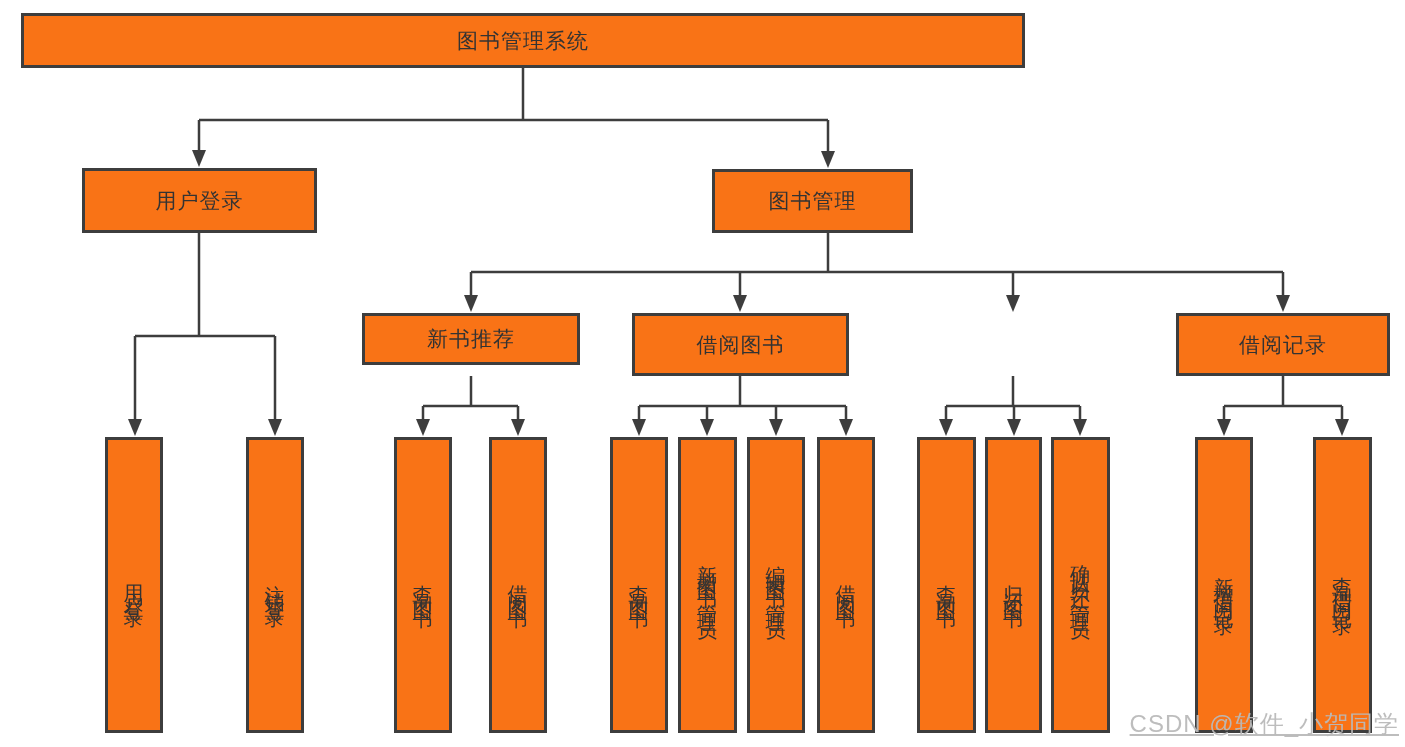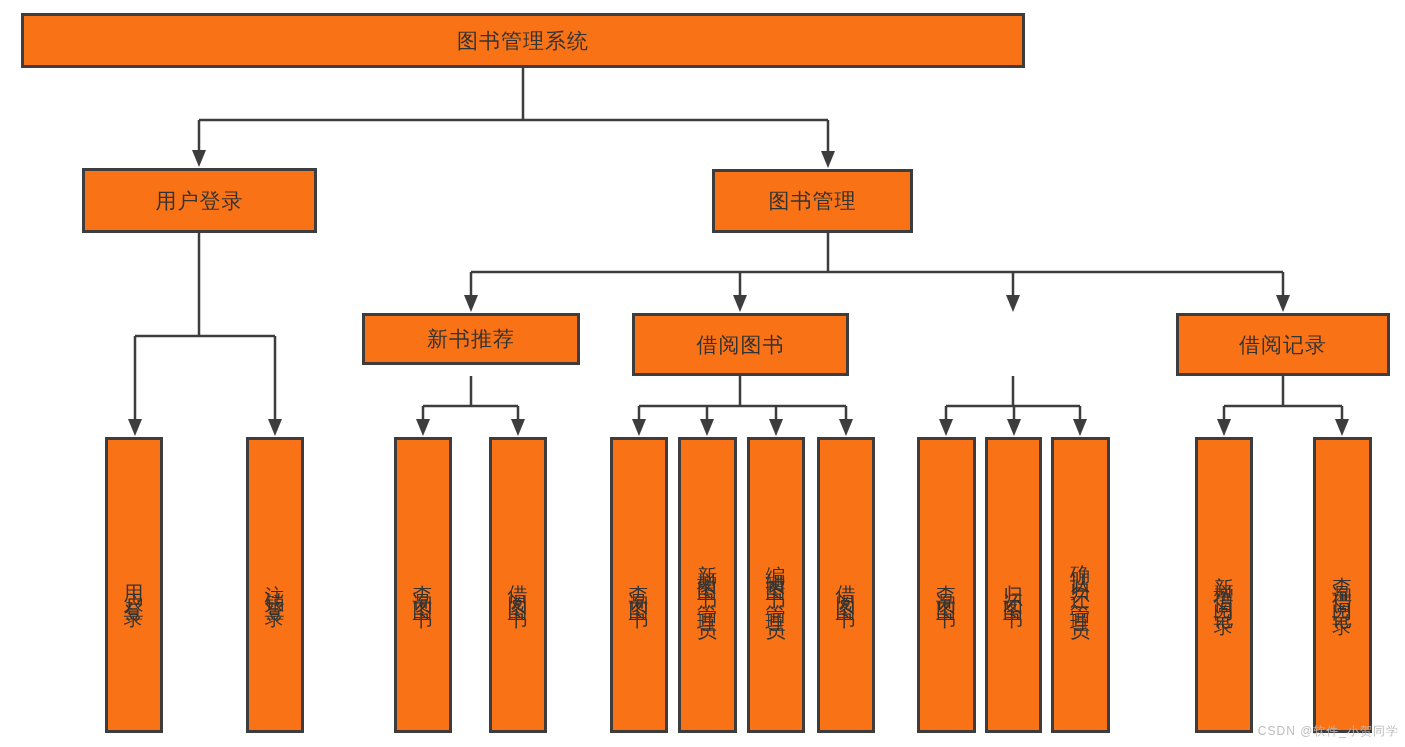--- a/index.html
+++ b/index.html
@@ -4,22 +4,22 @@
 <style>
   html,body{margin:0;padding:0;background:#ffffff;overflow:hidden;}
   #stage{position:relative;width:1405px;height:747px;background:#ffffff;
          font-family:"Liberation Sans","DejaVu Sans",sans-serif;color:#333333;}
   svg.connectors{position:absolute;left:0;top:0;width:1405px;height:747px;}
   .box{position:absolute;box-sizing:border-box;background:#f97316;border:3px solid #3d3d3d;
        display:flex;align-items:center;justify-content:center;}
   .hbox span{font-size:21px;letter-spacing:1px;color:#333333;white-space:nowrap;}
   .leaf span{writing-mode:vertical-rl;text-orientation:mixed;font-size:20px;
              letter-spacing:8px;line-height:1;color:#333333;}
-  .watermark{position:absolute;right:6px;bottom:7px;font-size:12px;
-             color:rgba(185,185,185,0.95);letter-spacing:1px;white-space:nowrap;}
+  .watermark{position:absolute;right:6px;bottom:7px;font-size:24px;
+             color:rgba(185,185,185,0.95);letter-spacing:1px;white-space:nowrap;text-decoration:underline;}
 </style>
 </head>
 <body>
 
 <div id="stage">
 
   <svg class="connectors" viewBox="0 0 1405 747" xmlns="http://www.w3.org/2000/svg">
     <defs>
       <polygon id="arr" points="-7,-17 7,-17 0,0" fill="#3d3d3d"></polygon>
     </defs>

